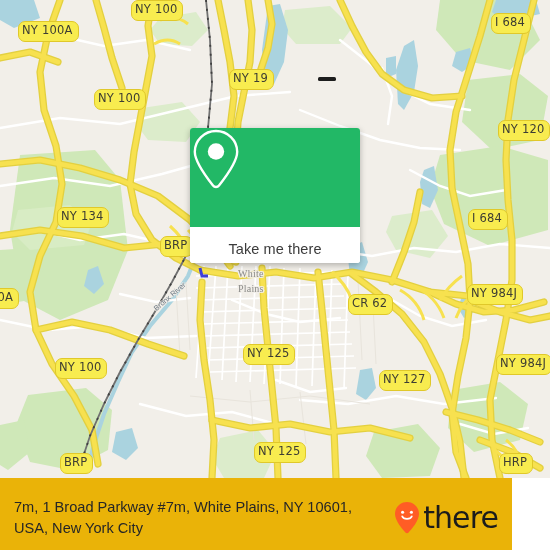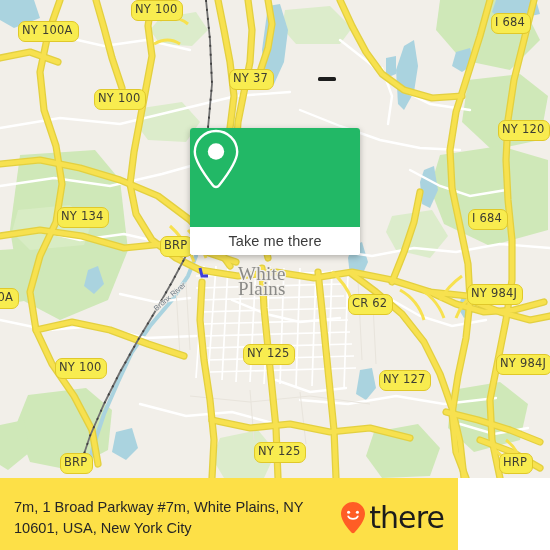--- a/index.html
+++ b/index.html
@@ -9,21 +9,21 @@
     background:#ffffff;
   }
   #app{position:relative;width:550px;height:550px;overflow:hidden;}
 
   
   .map{position:absolute;left:0;top:0;width:550px;height:478px;overflow:hidden;background:#f2efe9;}
   .map svg{position:absolute;left:0;top:0;}
 
   
   .place-label{
-    position:absolute;color:#8b8b88;font-size:19px;line-height:15px;
+    position:absolute;color:#8b8b88;font-size:10px;line-height:15px;
     font-family:"Liberation Serif","DejaVu Serif",serif;
     text-align:center;letter-spacing:.2px;
     text-shadow:
       1.4px 0 #f2efe9,-1.4px 0 #f2efe9,0 1.4px #f2efe9,0 -1.4px #f2efe9,
       1px 1px #f2efe9,-1px -1px #f2efe9,1px -1px #f2efe9,-1px 1px #f2efe9;
     white-space:pre;pointer-events:none;
   }
   .river-label{
     position:absolute;color:#6f7a86;font-size:7.5px;
     font-family:"Liberation Sans","DejaVu Sans",sans-serif;
@@ -46,43 +46,43 @@
     border-radius:3px;overflow:hidden;
     box-shadow:0 2px 6px rgba(0,0,0,.28);
     background:#ffffff;
   }
   .card-head{
     height:99px;background:#22b866;display:flex;
     align-items:center;justify-content:center;
   }
   .card-foot{
     height:28px;background:#ffffff;display:flex;
-    align-items:center;justify-content:center;
+    align-items:center;justify-content:center;margin-top:8px;
   }
   .card-foot-label{
     color:#3b3b3b;font-size:14.5px;letter-spacing:.1px;
     font-family:"Liberation Sans","DejaVu Sans",sans-serif;
   }
 
   
   .attrib{
     position:absolute;left:0;top:466px;height:21px;
     background:rgba(255,255,255,.82);
     display:flex;align-items:center;padding:0 7px 0 8px;
     box-sizing:border-box;
   }
   .attrib-text{
     font-size:12.5px;color:#3a3a3a;white-space:nowrap;
     font-family:"Liberation Sans","DejaVu Sans",sans-serif;
   }
 
   
   .footer{
-    position:absolute;left:0;top:478px;width:458px;height:72px;
-    background:#fde047;display:flex;align-items:center;
+    position:absolute;left:0;top:478px;width:512px;height:72px;
+    background:#eab308;display:flex;align-items:center;
     box-sizing:border-box;padding:8px 10px 0 14px;
   }
   .footer-address{
     flex:1;font-size:14.6px;line-height:21px;color:#262626;
     font-family:"Liberation Sans","DejaVu Sans",sans-serif;
     padding-right:8px;
   }
   .brand{display:flex;align-items:center;gap:3px;padding-right:4px;}
   .brand-word{
     font-size:30px;color:#1c1c1c;letter-spacing:-.9px;
@@ -276,21 +276,21 @@
     </svg>
 
     <div class="place-label" style="left:238px;top:266px;">White
 Plains</div>
 
     <div class="river-label" style="left:152px;top:306px;transform:rotate(-41deg);transform-origin:left top;">Bronx River</div>
 
     <div id="shield-layer">
         <div class="shield" style="left: 131px; top: 0px;">NY 100</div>
         <div class="shield" style="left: 18px; top: 21px;">NY 100A</div>
-        <div class="shield" style="left: 229px; top: 69px;">NY 37</div>
+        <div class="shield" style="left: 229px; top: 69px;">NY 19</div>
         <div class="shield" style="left: 491px; top: 13px;">I 684</div>
         <div class="shield" style="left: 94px; top: 89px;">NY 100</div>
         <div class="shield" style="left: 498px; top: 120px;">NY 120</div>
         <div class="shield" style="left: 57px; top: 207px;">NY 134</div>
         <div class="shield" style="left: 468px; top: 209px;">I 684</div>
         <div class="shield" style="left: 160px; top: 236px;">BRP</div>
         <div class="shield" style="left: -14px; top: 288px;">00A</div>
         <div class="shield" style="left: 348px; top: 294px;">CR 62</div>
         <div class="shield" style="left: 467px; top: 284px;">NY 984J</div>
         <div class="shield" style="left: 55px; top: 358px;">NY 100</div>

